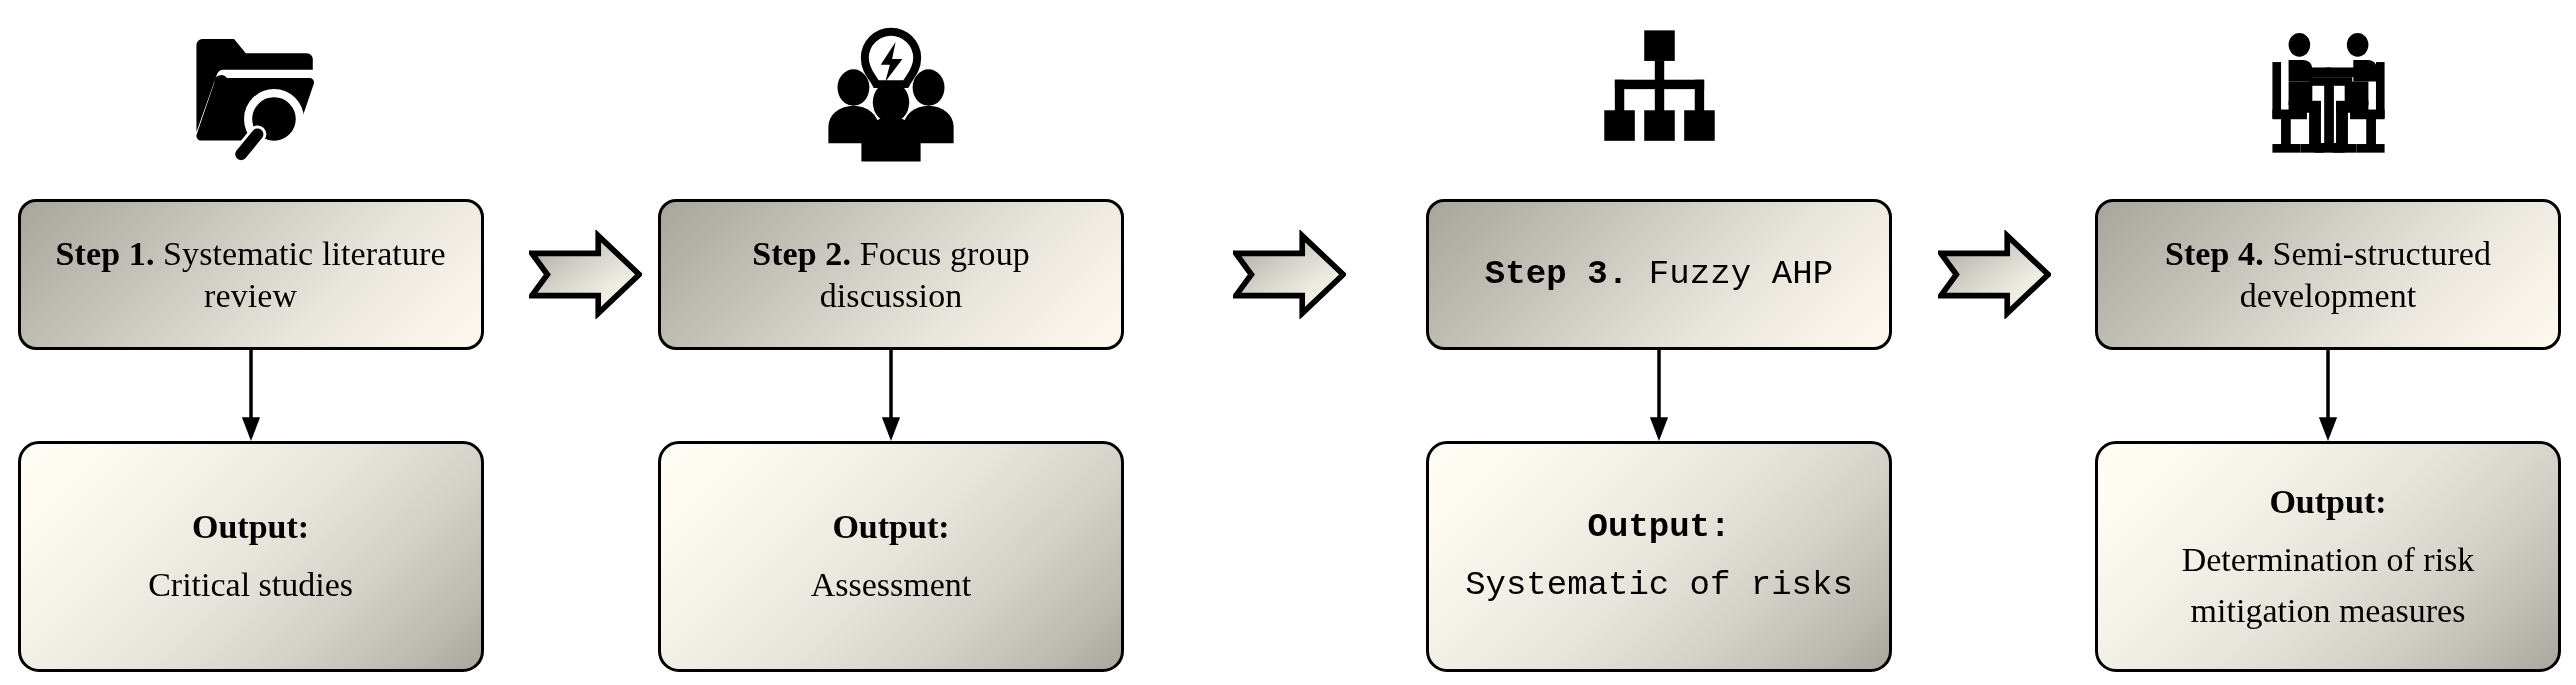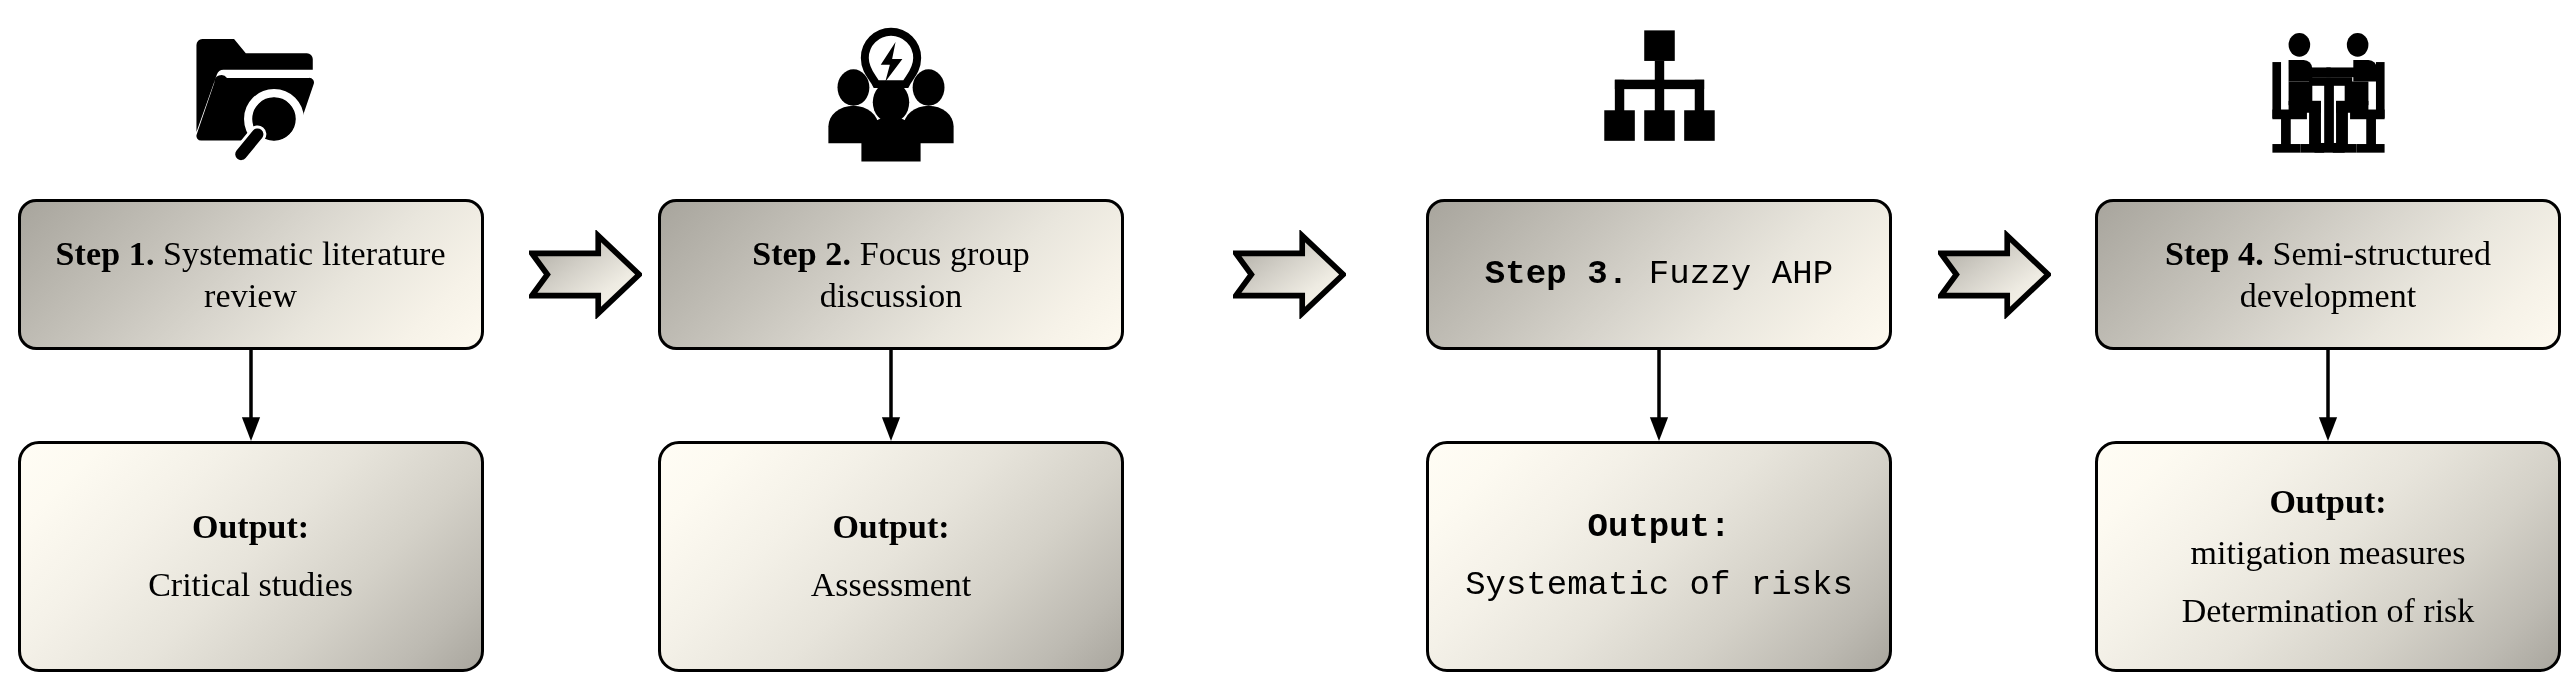--- a/index.html
+++ b/index.html
@@ -329,19 +329,19 @@
 
     <div class="connector">
       <svg width="28" height="91" viewBox="0 0 40 130" aria-hidden="true">
         <line x1="20" y1="0" x2="20" y2="104" stroke="#000" stroke-width="5"></line>
         <polygon points="20,130 7,96 33,96" fill="#000"></polygon>
       </svg>
     </div>
 
     <div class="output-box">
       <div class="output-title">Output:</div>
+      <div class="output-body out-gap-1">Determination of risk</div>
       <div class="output-body out-gap-2">mitigation measures</div>
-      <div class="output-body out-gap-1">Determination of risk</div>
     </div>
   </div>
 
 </div>
 
 
 </body></html>

